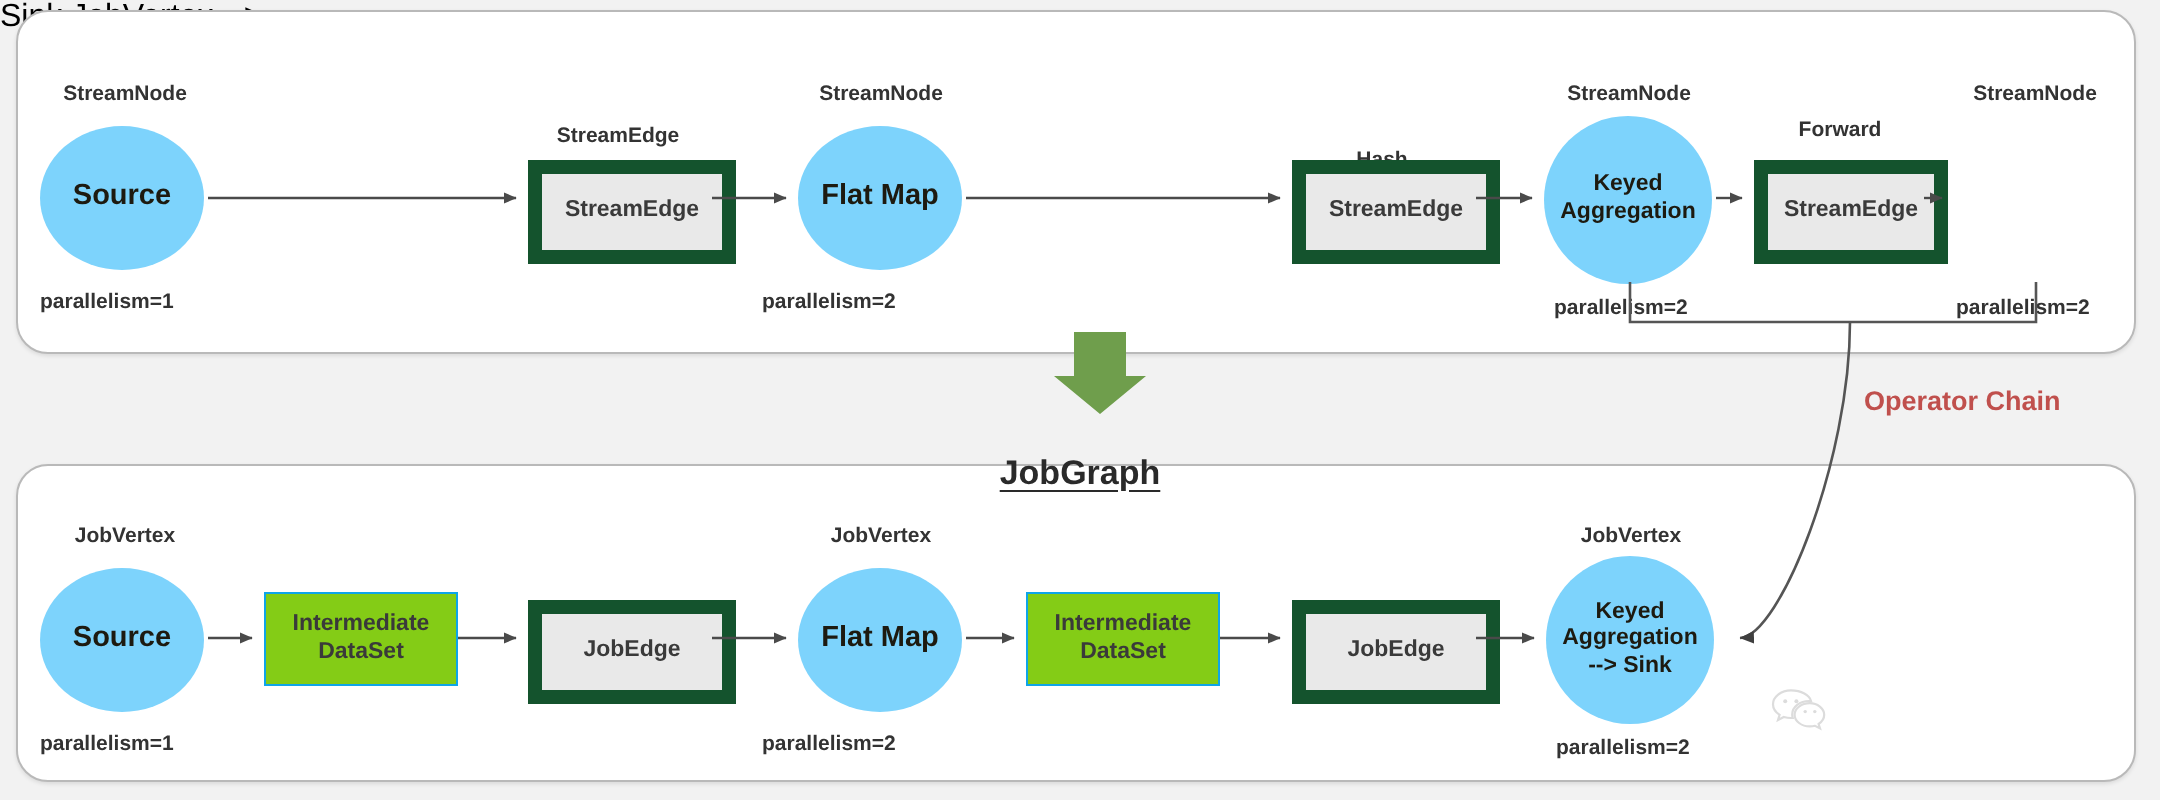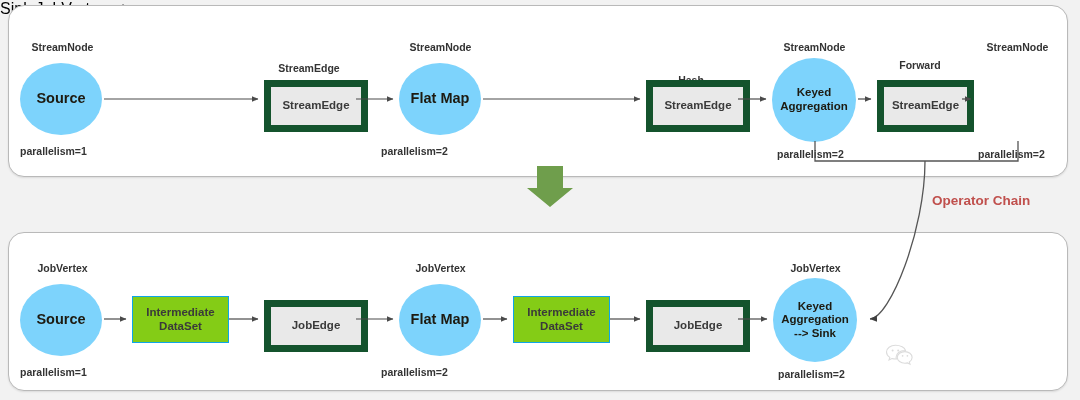--- a/index.html
+++ b/index.html
@@ -127,20 +127,21 @@
   
   <div class="cap center" style="left:869px;top:59px;width:102px;">Forward</div>
   <div class="box gray" style="left:877px;top:80px;width:83px;height:38px;">StreamEdge</div>
 
   
   <div class="cap center" style="left:955px;top:41px;width:125px;">StreamNode</div>
   <div class="cap" style="left:978px;top:148px;">parallelism=2</div>
 
   
   <div class="panel" id="panel-job"></div>
+  <div class="panel-title" id="title-job">JobGraph</div>
 
   
   <div class="cap center" style="left:0px;top:262px;width:125px;">JobVertex</div>
   <div class="node big" style="left:20px;top:284px;width:82px;height:72px;">Source</div>
   <div class="cap" style="left:20px;top:366px;">parallelism=1</div>
 
   
   <div class="box blue" style="left:132px;top:296px;width:95px;height:45px;">
     <span>
       <span>Intermediate</span><br>

